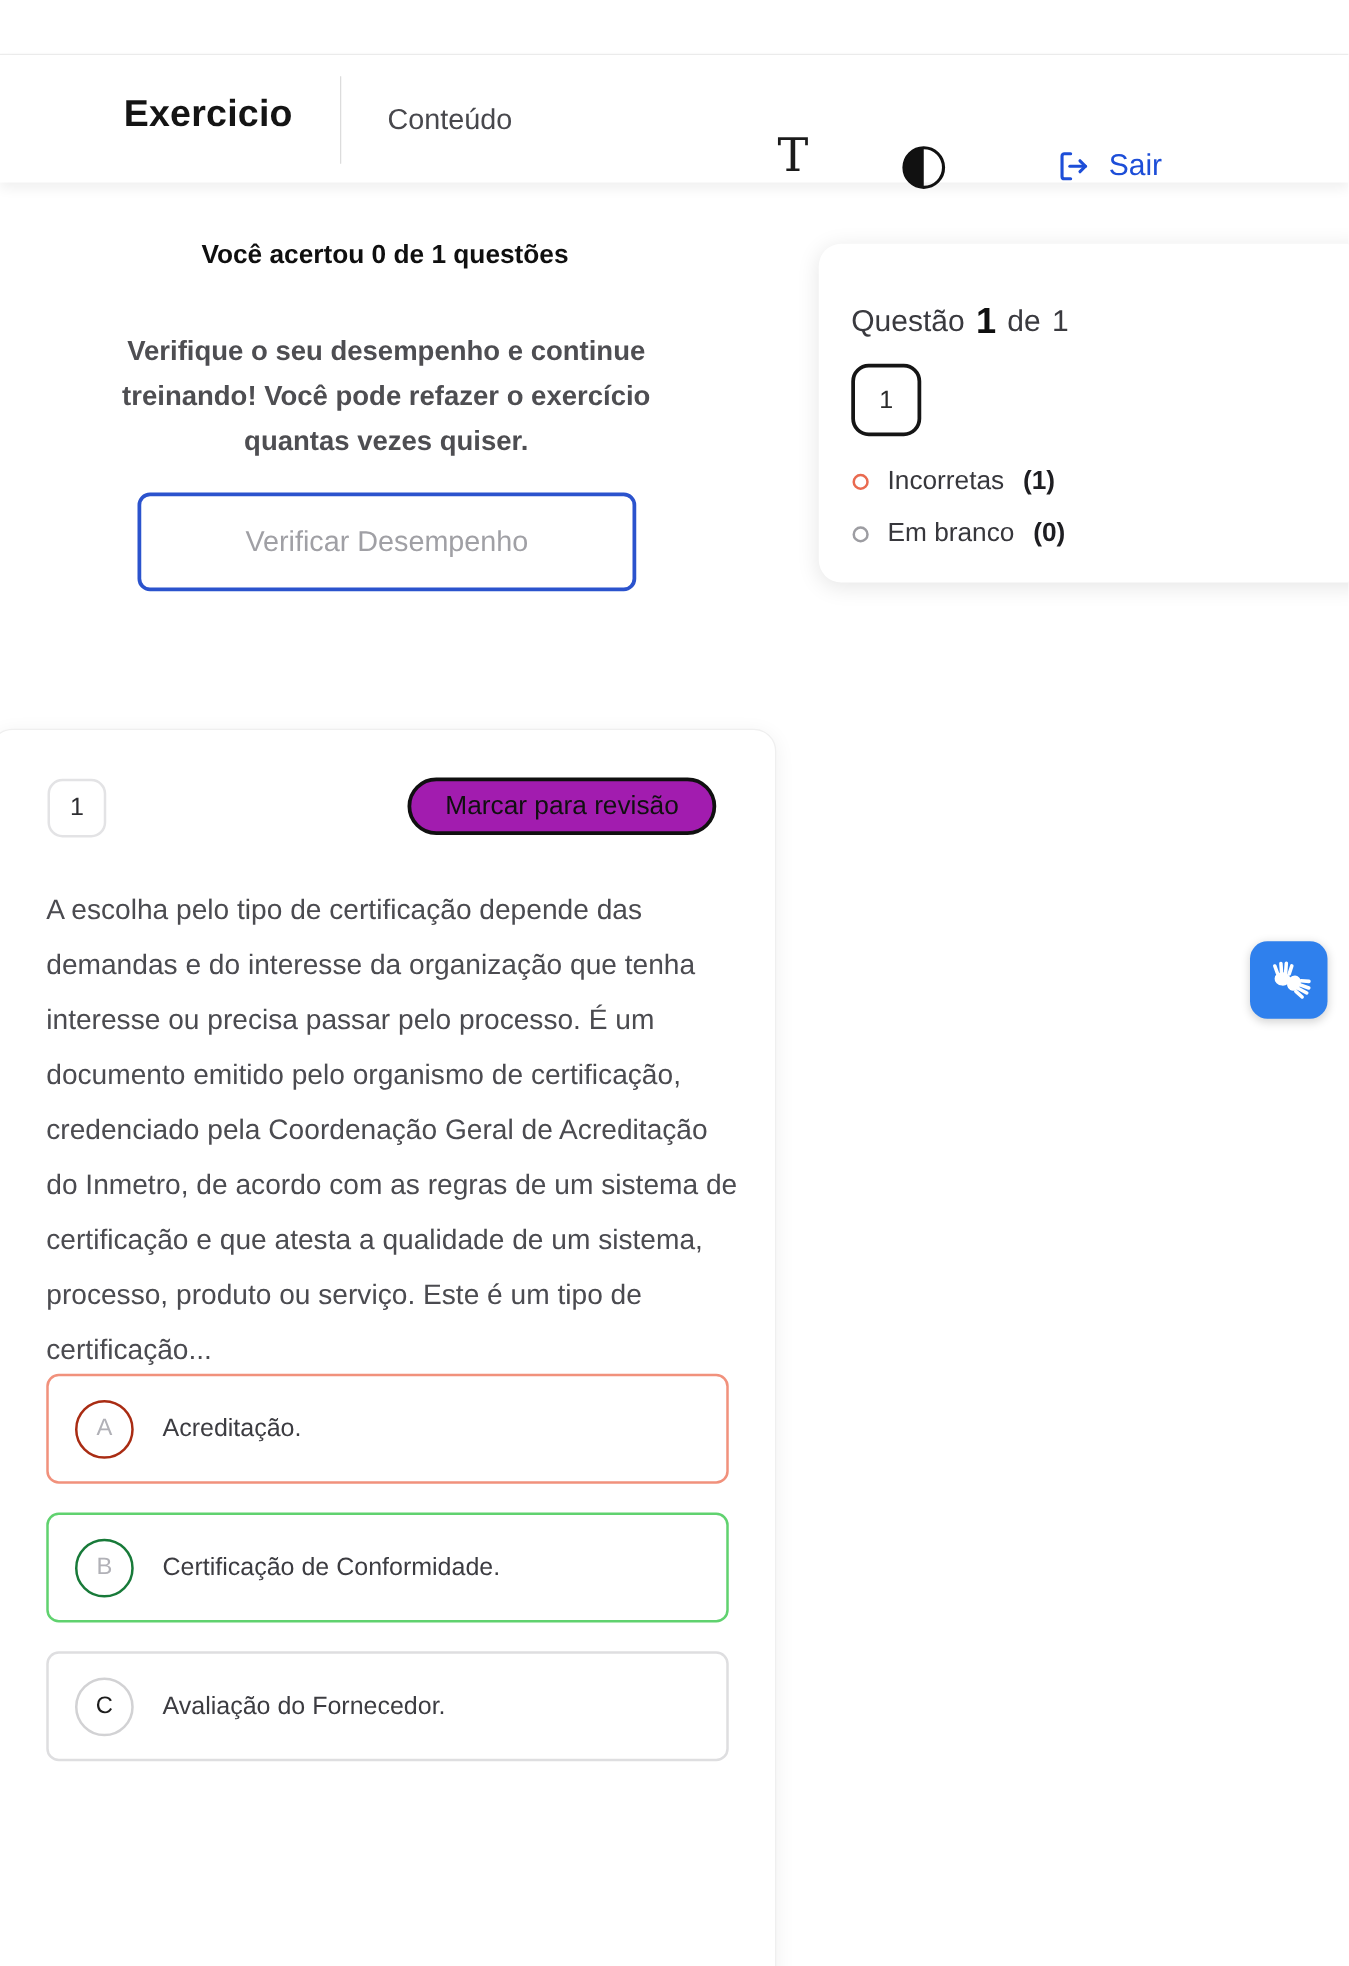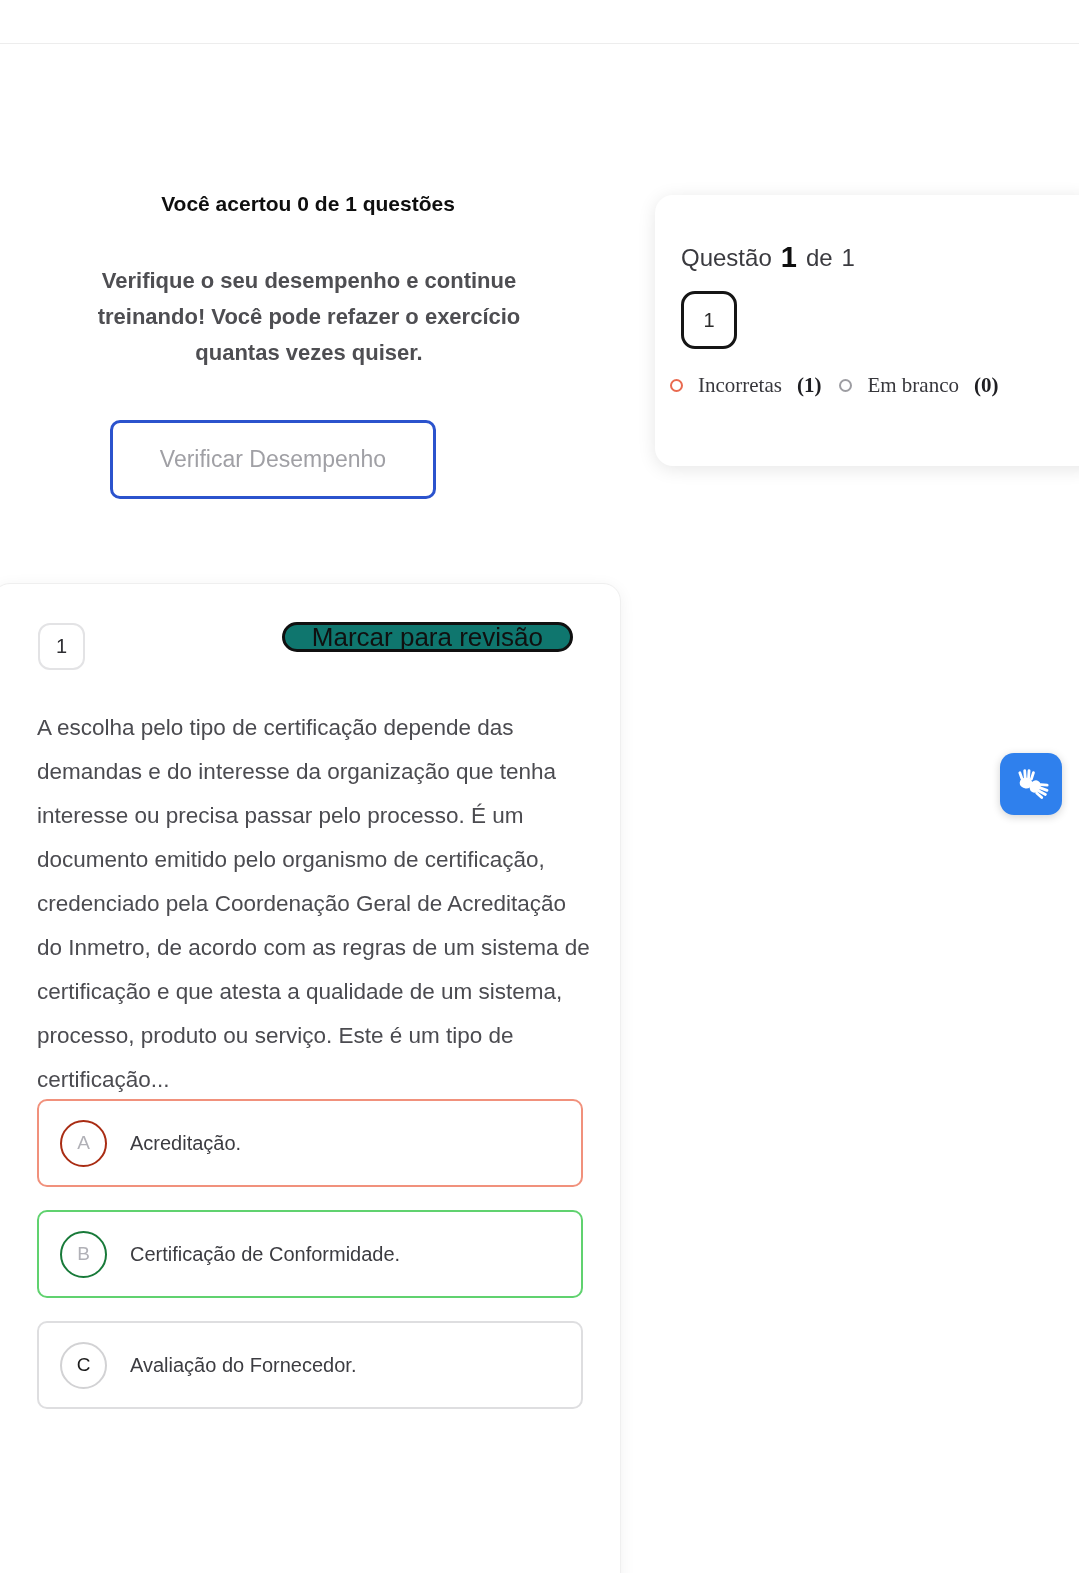--- a/index.html
+++ b/index.html
@@ -16,49 +16,49 @@
   .t-icon { position:absolute; left:622px; top:62px; font-family:"DejaVu Serif", serif; font-size:37px; color:#1b1b1b; background:none; border:none; cursor:pointer; line-height:1; }
   .contrast-btn { position:absolute; left:720px; top:71px; background:none; border:none; cursor:pointer; }
   .sair { position:absolute; left:844px; top:74px; display:flex; align-items:center; gap:13px;
           color:#1d4ed8; font-size:24px; background:none; border:none; cursor:pointer; }
 
   
   .hero-title { position:absolute; left:0; top:192px; width:616px; text-align:center;
                 font-size:21px; font-weight:700; color:#0f0f0f; }
   .hero-sub { position:absolute; left:69px; top:263px; width:480px; text-align:center;
               font-size:22px; line-height:36px; color:#4e4e52;font-weight:bold; }
-  .verify-btn { position:absolute; left:110px; top:420px; width:326px; height:79px;
+  .verify-btn { position:absolute; left:110px; top:394px; width:399px; height:79px;
                 background:#fff; border:3px solid #2b53cd; border-radius:10px;
                 color:#a0a0a5; font-size:23px; cursor:pointer; }
 
   
   .qpanel { position:absolute; left:655px; top:195px; width:447px; height:271px; background:#fff;
             border-radius:18px; box-shadow:0 3px 18px rgba(0,0,0,0.10); }
   .qpanel-title { position:absolute; left:26px; top:46px; display:flex; align-items:center; gap:9px;
                   font-size:24px; color:#3a3a3f; }
   .qpanel-title .qnum { font-size:29px; font-weight:700; color:#0f0f0f; }
   .qbox { position:absolute; left:26px; top:96px; width:56px; height:58px; background:#fff;
           border:3px solid #151515; border-radius:14px; font-size:20px; color:#2b2b2b;
           display:flex; align-items:center; justify-content:center; cursor:pointer; }
-  .legend { position:absolute; left:15px; top:178px; display:flex; gap:18px;font-family:Liberation Serif, serif; }
+  .legend { position:absolute; left:27px; top:178px; display:flex; flex-direction:column; gap:18px; }
   .legend-row { display:flex; align-items:center; gap:15px; font-size:21px; color:#37373c; }
   .legend-dot { width:13px; height:13px; border-radius:50%; border:2.5px solid #999; background:#fff; }
   .dot-red { border-color:#e96a50; }
   .dot-gray { border-color:#9d9da2; }
   .legend-count { font-weight:700; color:#1e1e22; }
 
   
   .qcard { position:absolute; left:-8px; top:583px; width:629px; height:1060px; background:#fff;
            border:1px solid #efefef; border-radius:18px; box-shadow:0 3px 16px rgba(0,0,0,0.06); }
   .qnum-badge { position:absolute; left:45px; top:39px; width:47px; height:47px;
                 border:2px solid #e3e3e5; border-radius:12px; font-size:20px; color:#2e2e32;
                 display:flex; align-items:center; justify-content:center; background:#fff; }
-  .review-pill { position:absolute; right:47px; top:38px; height:30px; padding:0 27px;
-                 border:3px solid #101010; border-radius:999px; background:#0f766e;
-                 font-size:26px; font-weight:500; color:#101010; display:flex; align-items:center; cursor:pointer; }
+  .review-pill { position:absolute; right:47px; top:38px; height:46px; padding:0 27px;
+                 border:3px solid #101010; border-radius:999px; background:#a21caf;
+                 font-size:21px; font-weight:500; color:#101010; display:flex; align-items:center; cursor:pointer; }
   .qtext { position:absolute; left:44px; top:122px; width:554px; font-size:22.5px; line-height:44px; color:#4b4b50; }
   .opt { position:absolute; left:44px; width:546px; height:88px; background:#fff; border-radius:10px;
          display:flex; align-items:center; padding-left:21px; gap:23px; cursor:pointer; }
   .opt-a { top:515px; border:2px solid #f1917c; }
   .opt-b { top:626px; border:2px solid #60d26f; }
   .opt-c { top:737px; border:2px solid #dedee0; }
   .opt-circle { width:47px; height:47px; border-radius:50%; background:#fff; flex:0 0 auto;
                 display:flex; align-items:center; justify-content:center; font-size:19px; }
   .circ-a { border:2.5px solid #a92c13; color:#b1b1b7; }
   .circ-b { border:2.5px solid #187a39; color:#b1b1b7; }
@@ -70,20 +70,40 @@
                 border-radius:14px; background:#2f80ed; display:flex; align-items:center; justify-content:center;
                 box-shadow:0 2px 8px rgba(0,0,0,0.18); cursor:pointer; }
 </style>
 </head>
 <body>
 
 <div class="screen">
 
   <div class="topstrip"></div>
 
+  <div class="header">
+    <div class="brand">Exercicio</div>
+    <div class="vdiv"></div>
+    <div class="nav-item">Conteúdo</div>
+    <button class="t-icon">T</button>
+    <button class="contrast-btn">
+      <svg width="38" height="38" viewBox="0 0 24 24">
+        <circle cx="12" cy="12" r="10" fill="none" stroke="#111" stroke-width="1.6"></circle>
+        <path d="M12 2 A10 10 0 0 0 12 22 Z" fill="#111"></path>
+      </svg>
+    </button>
+    <button class="sair">
+      <svg width="30" height="30" viewBox="0 0 24 24" fill="none" stroke="#1d4ed8" stroke-width="2" stroke-linecap="round" stroke-linejoin="round">
+        <path d="M10 4 H6 a1.5 1.5 0 0 0 -1.5 1.5 v13 a1.5 1.5 0 0 0 1.5 1.5 h4"></path>
+        <path d="M9.5 12 h10"></path>
+        <path d="M16 8.5 l3.5 3.5 -3.5 3.5"></path>
+      </svg>
+      <span>Sair</span>
+    </button>
+  </div>
 
   <h1 class="hero-title">Você acertou 0 de 1 questões</h1>
   <p class="hero-sub">Verifique o seu desempenho e continue treinando! Você pode refazer o exercício quantas vezes quiser.</p>
   <button class="verify-btn">Verificar Desempenho</button>
 
   <div class="qpanel">
     <div class="qpanel-title">
       <span>Questão</span>
       <span class="qnum">1</span>
       <span>de</span>

